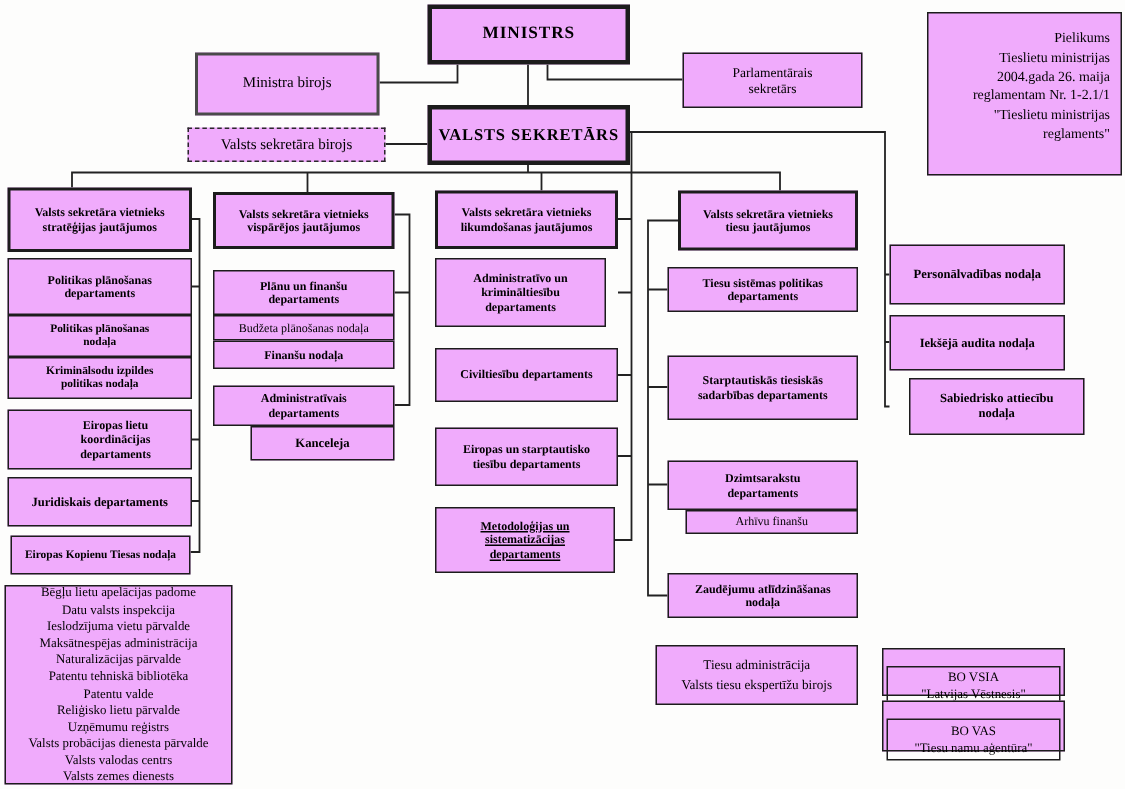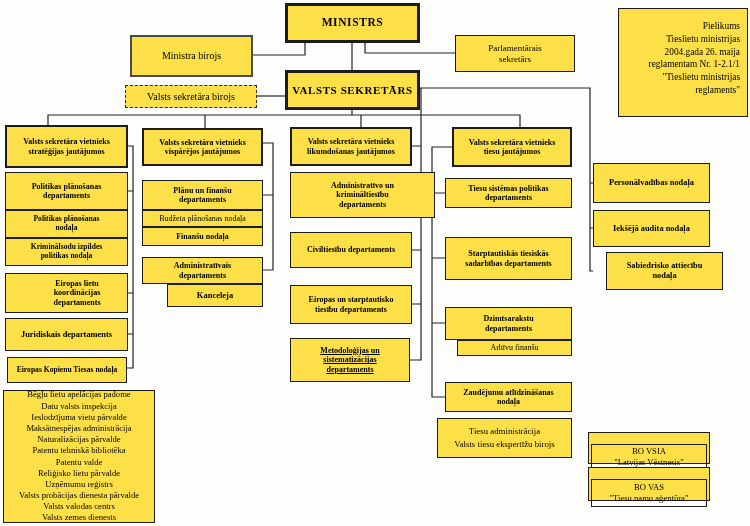--- a/index.html
+++ b/index.html
@@ -2,21 +2,21 @@
 <html><head>
 <meta charset="utf-8">
 <style>
   html,body{margin:0;padding:0;background:#e8e8e8;}
   #page{
     position:relative;width:750px;height:526px;background:#fdfdfc;
     font-family:"Liberation Serif","DejaVu Serif",serif;color:#000;overflow:hidden;
   }
   #wires{position:absolute;left:0;top:0;width:750px;height:526px;}
   .box{
-    position:absolute;box-sizing:border-box;background:#fde047;
+    position:absolute;box-sizing:border-box;background:#f0abfc;
     border:1px solid #1c1c1c;
     display:flex;align-items:center;justify-content:center;
     text-align:center;line-height:1.18;white-space:pre-line;
     font-size:8px;
   }
   .b-heavy{border-width:3px;font-weight:bold;font-size:11.5px;letter-spacing:.6px;}
   .b-head{border-width:2px;font-weight:bold;font-size:8px;}
   .b-dept{border-width:1.5px;font-weight:bold;font-size:8px;}
   .b-sub{border-width:1px;font-size:7.6px;}
   .bold{font-weight:bold;}
@@ -103,42 +103,42 @@
   <div class="box b-dept" style="left:142px;top:180px;width:121px;height:30px;">Plānu un finanšu
 departaments</div>
   <div class="box b-sub" style="left:142px;top:210px;width:121px;height:17px;font-size:8px;">Budžeta plānošanas nodaļa</div>
   <div class="box b-sub bold" style="left:142px;top:227px;width:121px;height:19px;font-size:8px;">Finanšu nodaļa</div>
   <div class="box b-dept" style="left:142px;top:257px;width:121px;height:27px;">Administratīvais
 departaments</div>
   <div class="box b-sub bold" style="left:167px;top:284px;width:96px;height:23px;font-size:8.5px;">Kanceleja</div>
 
   <div class="box b-head" style="left:290px;top:127px;width:122px;height:39px;">Valsts sekretāra vietnieks
 likumdošanas jautājumos</div>
-  <div class="box b-dept" style="left:290px;top:172px;width:145px;height:46px;">Administratīvo un
+  <div class="box b-dept" style="left:290px;top:172px;width:114px;height:46px;">Administratīvo un
 krimināltiesību
 departaments</div>
   <div class="box b-dept" style="left:290px;top:232px;width:122px;height:36px;">Civiltiesību departaments</div>
   <div class="box b-dept" style="left:290px;top:285px;width:122px;height:39px;">Eiropas un starptautisko
 tiesību departaments</div>
   <div class="box b-dept" style="left:290px;top:338px;width:120px;height:44px;text-decoration:underline;">Metodoloģijas  un
 sistematizācijas
 departaments</div>
 
   <div class="box b-head" style="left:452px;top:127px;width:120px;height:40px;">Valsts sekretāra vietnieks
 tiesu jautājumos</div>
   <div class="box b-dept" style="left:445px;top:178px;width:127px;height:30px;">Tiesu sistēmas politikas
 departaments</div>
   <div class="box b-dept" style="left:445px;top:237px;width:127px;height:43px;">Starptautiskās tiesiskās
 sadarbības departaments</div>
   <div class="box b-dept" style="left:445px;top:307px;width:127px;height:33px;">Dzimtsarakstu
 departaments</div>
   <div class="box b-sub" style="left:457px;top:340px;width:115px;height:16px;font-size:8px;">Arhīvu finanšu</div>
   <div class="box b-dept" style="left:445px;top:382px;width:127px;height:30px;">Zaudējumu atlīdzināšanas
 nodaļa</div>
-  <div class="box b-plain" style="left:437px;top:418px;width:135px;height:40px;font-size:8.8px;line-height:1.45;">Tiesu administrācija
+  <div class="box b-plain" style="left:437px;top:430px;width:135px;height:40px;font-size:8.8px;line-height:1.45;">Tiesu administrācija
 Valsts tiesu ekspertīžu birojs</div>
 
   <div class="box b-dept" style="left:593px;top:163px;width:117px;height:40px;font-size:8.4px;">Personālvadības nodaļa</div>
   <div class="box b-dept" style="left:593px;top:210px;width:117px;height:37px;font-size:8.4px;">Iekšējā audita nodaļa</div>
   <div class="box b-dept" style="left:606px;top:252px;width:117px;height:38px;font-size:8.4px;">Sabiedrisko attiecību
 nodaļa</div>
 
   <div class="box b-plain dbl" style="left:588px;top:432px;width:122px;height:32px;">
     <div class="inner">BO VSIA
 "Latvijas Vēstnesis"</div>

